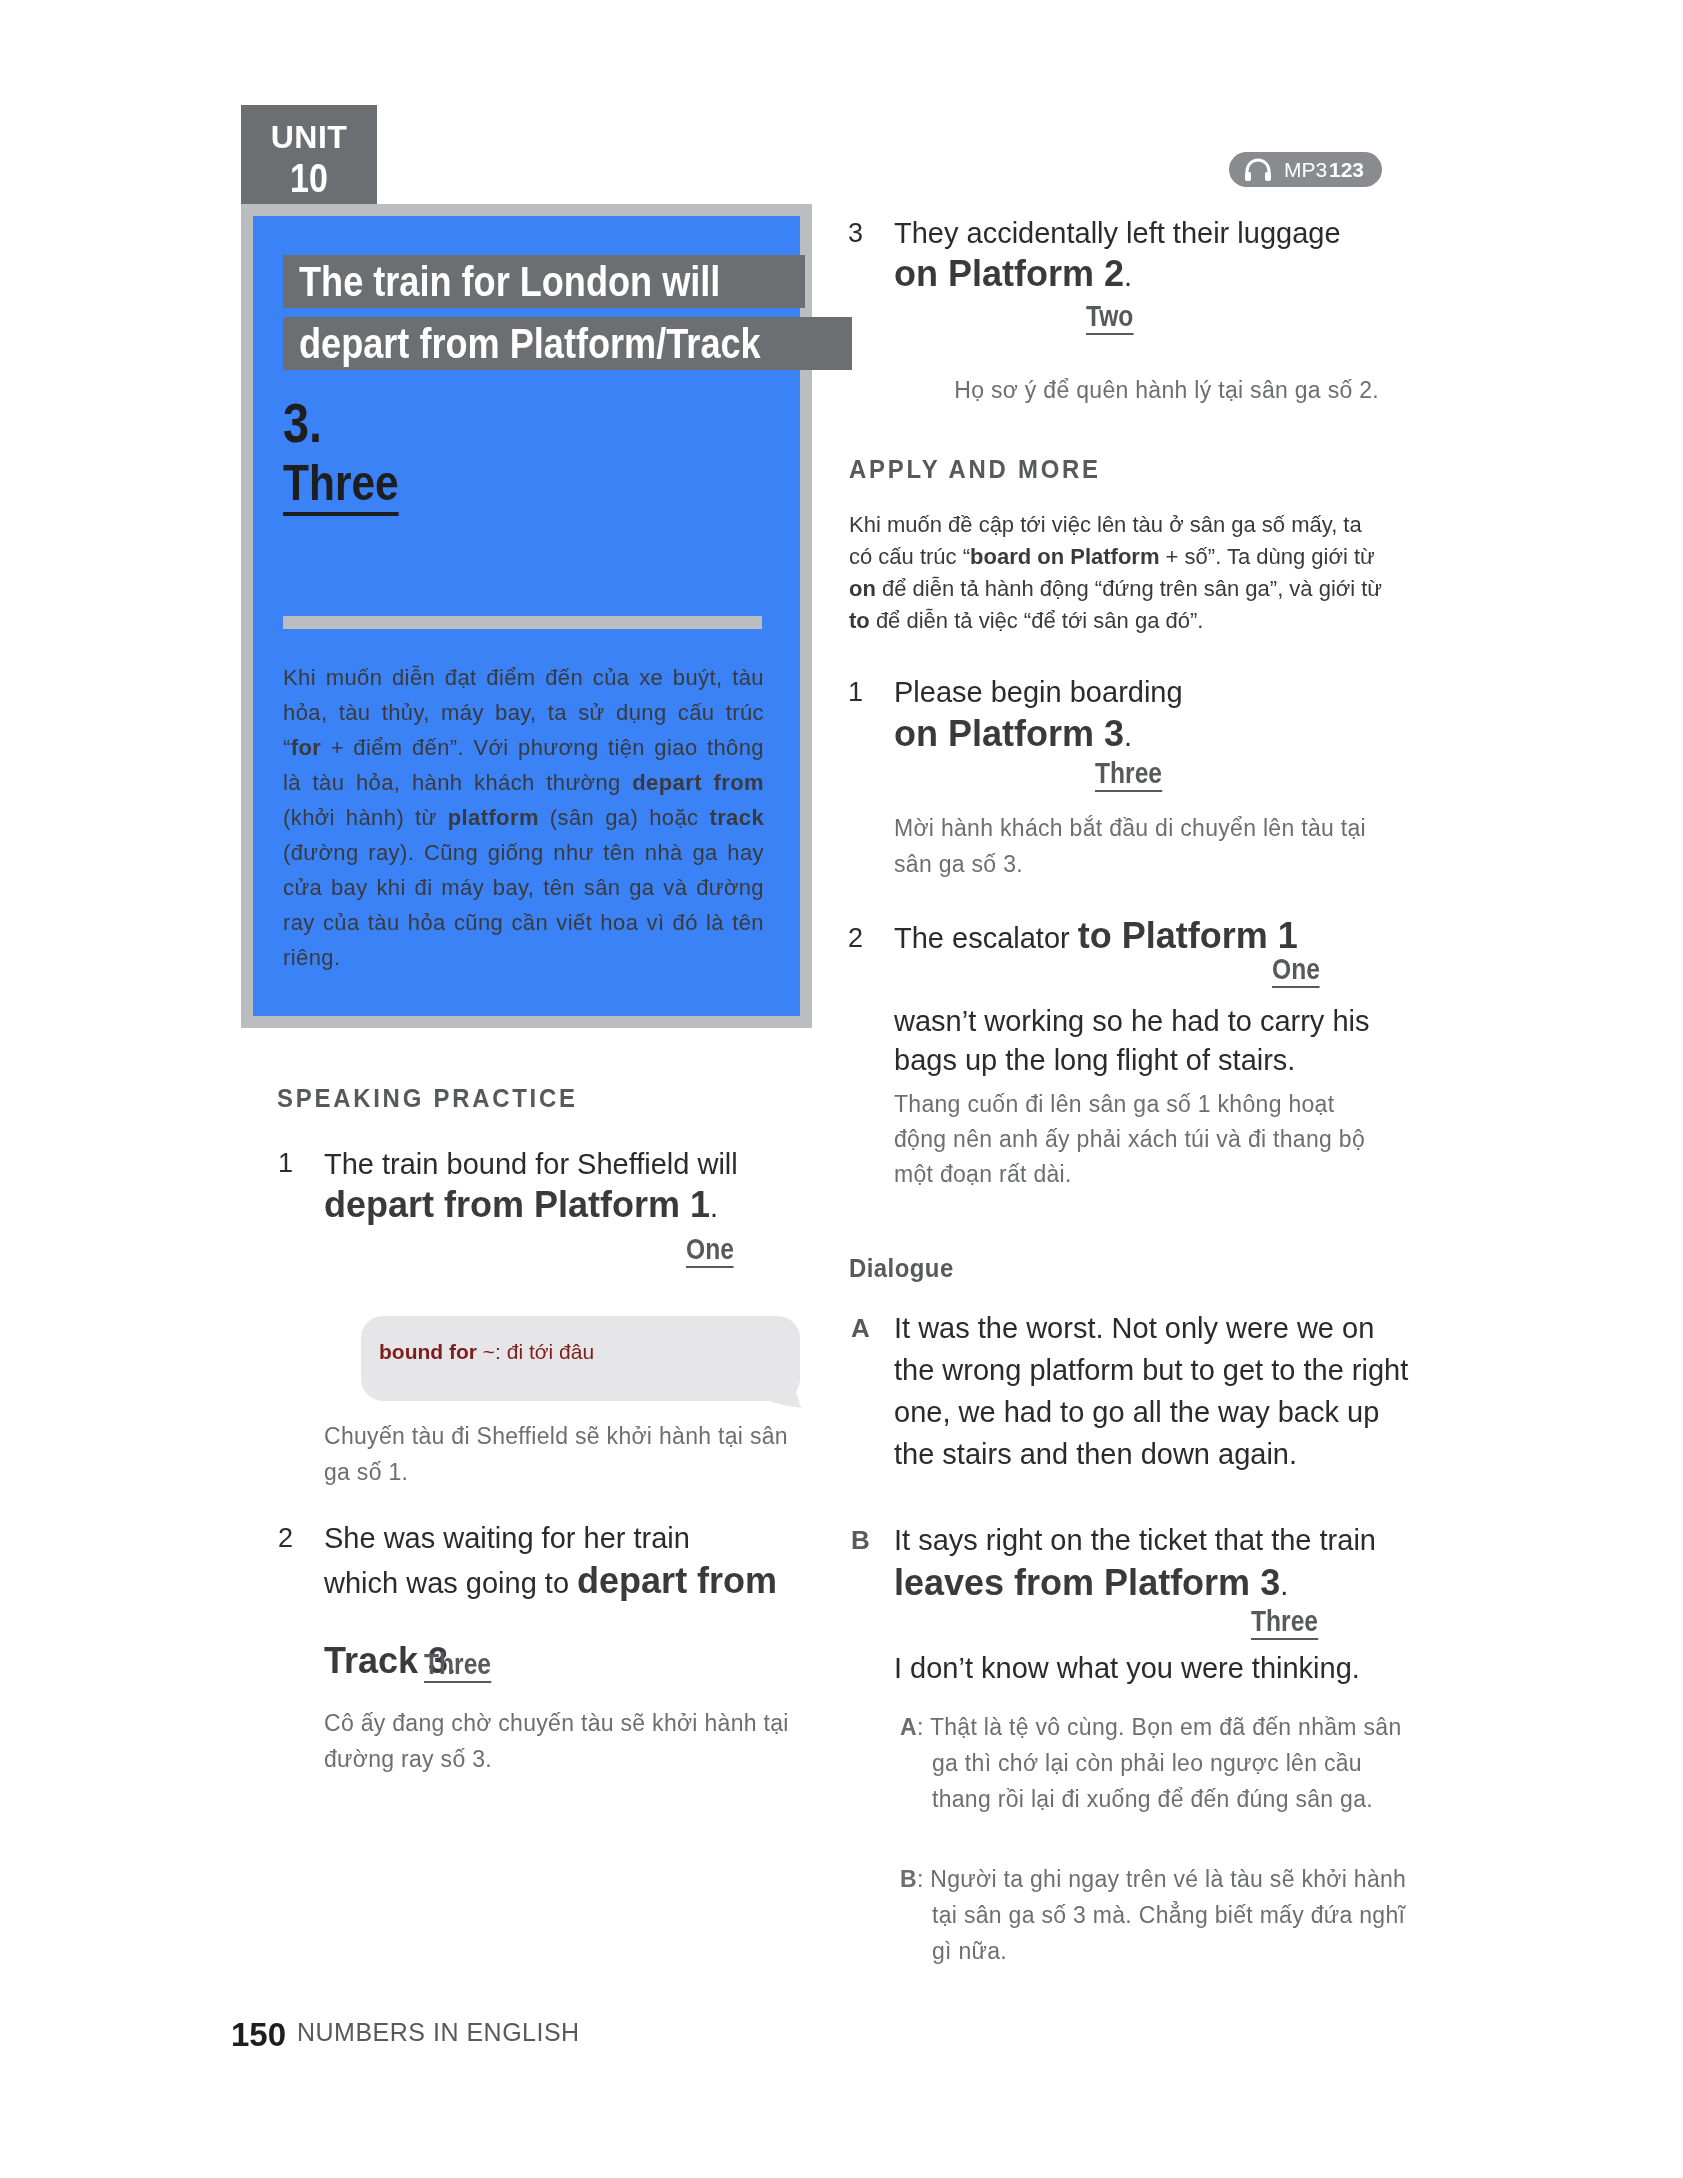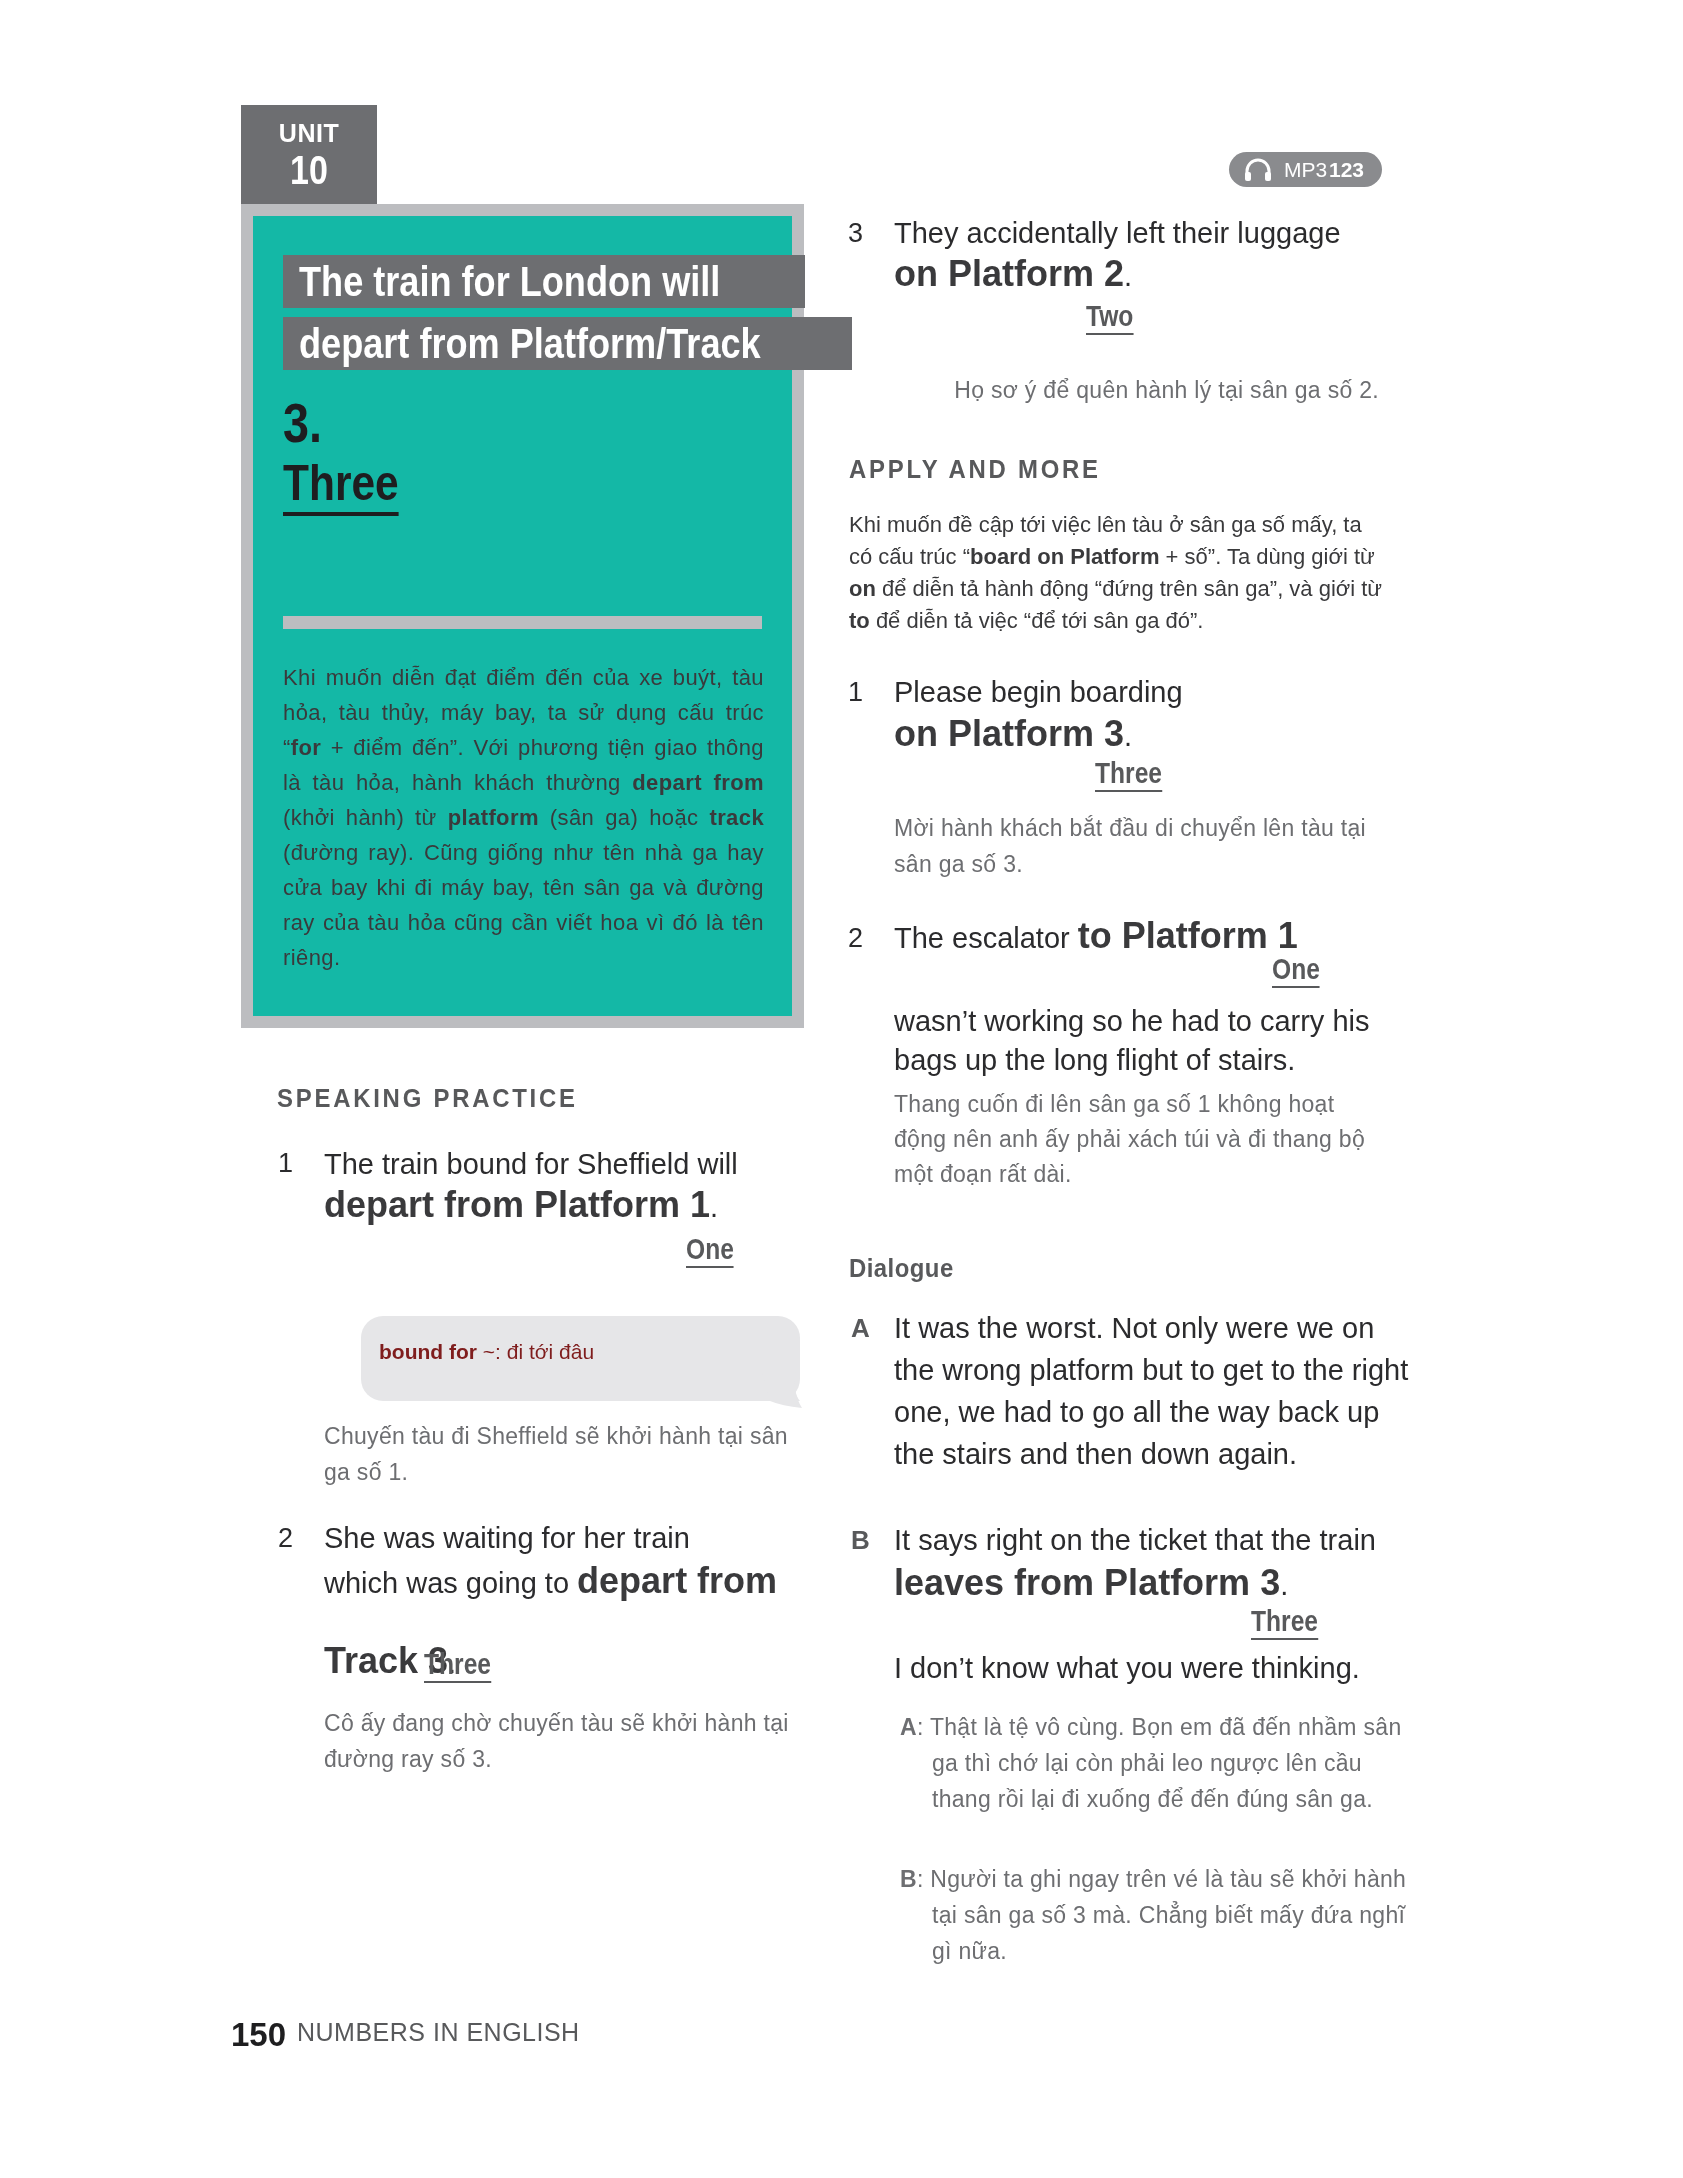--- a/index.html
+++ b/index.html
@@ -3,26 +3,26 @@
 <meta charset="utf-8">
 <style>
   html, body { margin:0; padding:0; background:#ffffff; }
   body { width:1683px; height:2178px; position:relative; overflow:hidden;
          font-family:"Liberation Sans", "DejaVu Sans", sans-serif; color:#2b2b2d; }
   .abs { position:absolute; }
 
   
   .unit-tab { left:241px; top:105px; width:136px; height:99px; background:#6d6e71; color:#fff;
               text-align:center; }
-  .unit-tab .u-lbl { display:block; font-weight:bold; font-size:25px; margin-top:14px; letter-spacing:0.5px; }
+  .unit-tab .u-lbl { display:block; font-weight:bold; font-size:32px; margin-top:14px; letter-spacing:0.5px; }
   .unit-tab .u-num { display:block; font-weight:bold; font-size:40px; line-height:40px; margin-top:2px;
                      transform:scaleX(0.85); }
 
   
-  .key-box { left:241px; top:204px; width:539px; height:800px; border:12px solid #bcbdc0; background:#14b8a6; }
+  .key-box { left:241px; top:204px; width:539px; height:800px; border:12px solid #bcbdc0; background:#3b82f6;padding-left:8px; }
   .title-bar { position:absolute; left:30px; background:#6d6e71; color:#fff; font-weight:bold;
                font-size:42px; line-height:53px; padding:0 16px; white-space:nowrap;
                transform-origin:left center; }
   .title-bar span { display:inline-block; transform:scaleX(0.86); transform-origin:left center; }
   .big-num { position:absolute; left:30px; top:178px; font-weight:bold; font-size:55px; line-height:59px; color:#1e1e20;
              transform:scaleX(0.85); transform-origin:left; }
   .big-word { position:absolute; left:30px; top:240px; font-weight:bold; font-size:50px; line-height:55px; color:#1e1e20;
               border-bottom:4px solid #1e1e20; transform:scaleX(0.85); transform-origin:left; padding-bottom:1px; }
   .key-vi { position:absolute; left:30px; top:307px; width:475px; font-size:28px; line-height:42px; color:#2b2b2d; }
   .sep-bar { position:absolute; left:30px; top:400px; width:479px; height:13px; background:#bcbdc0; }

